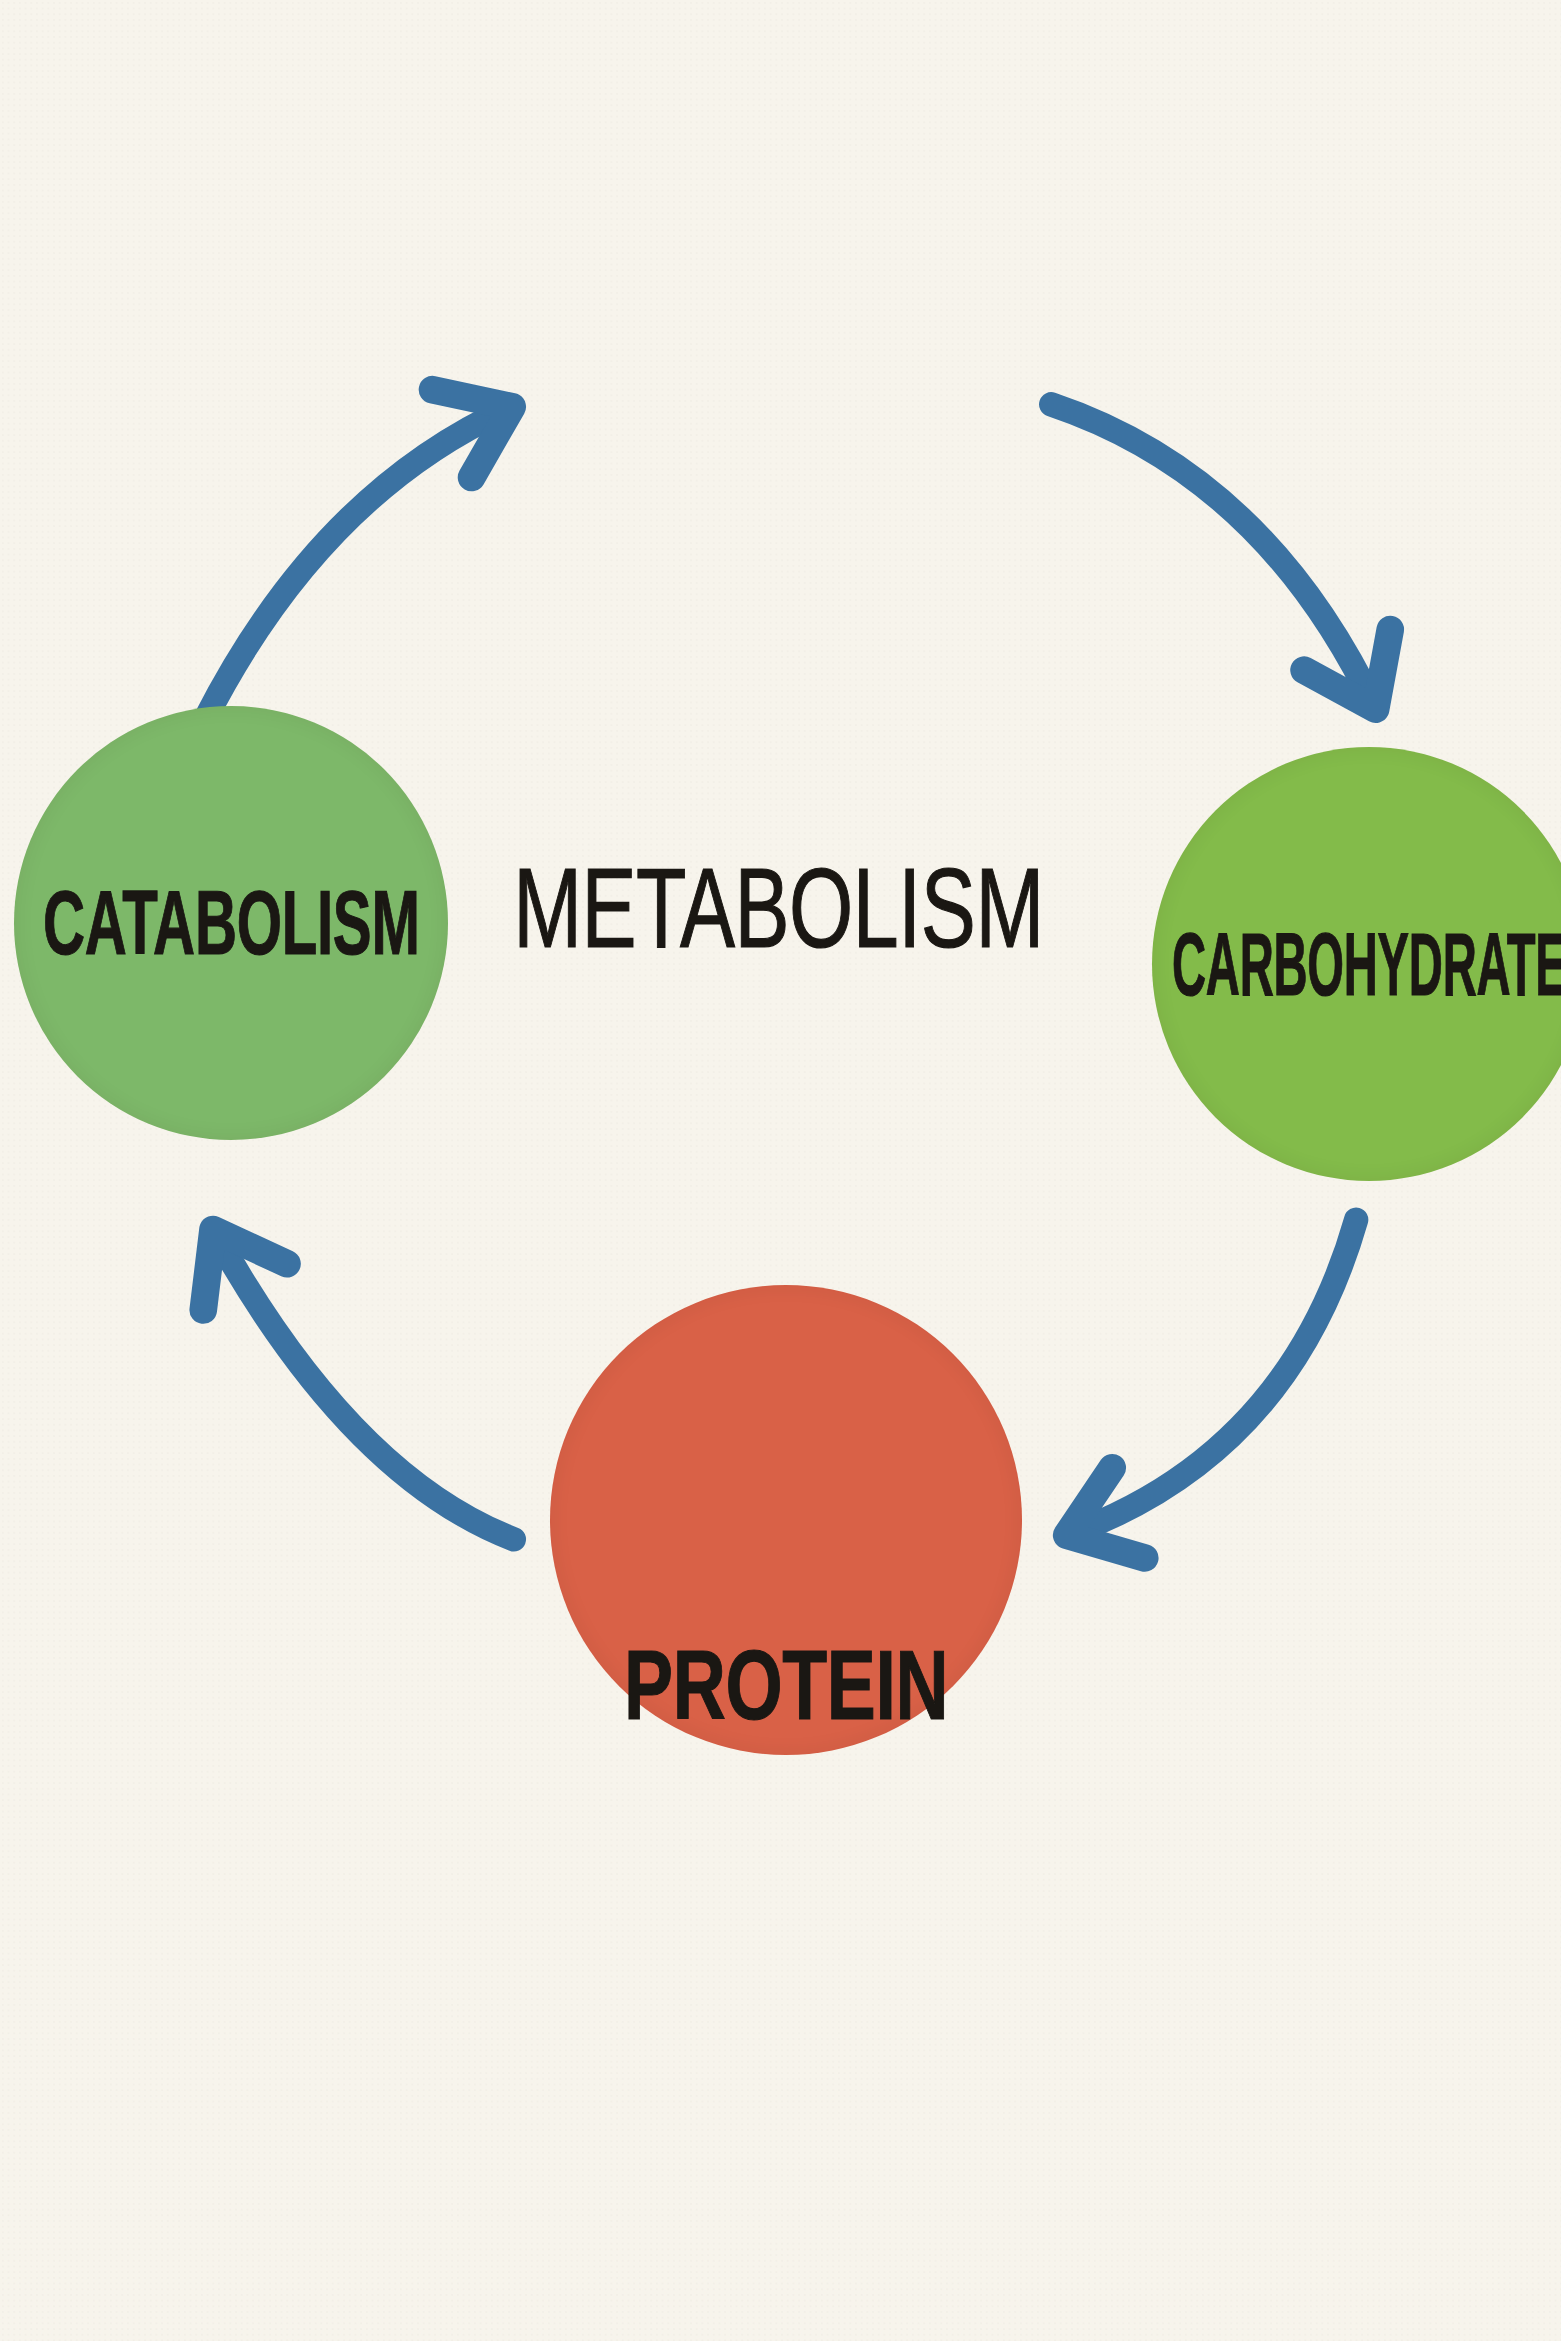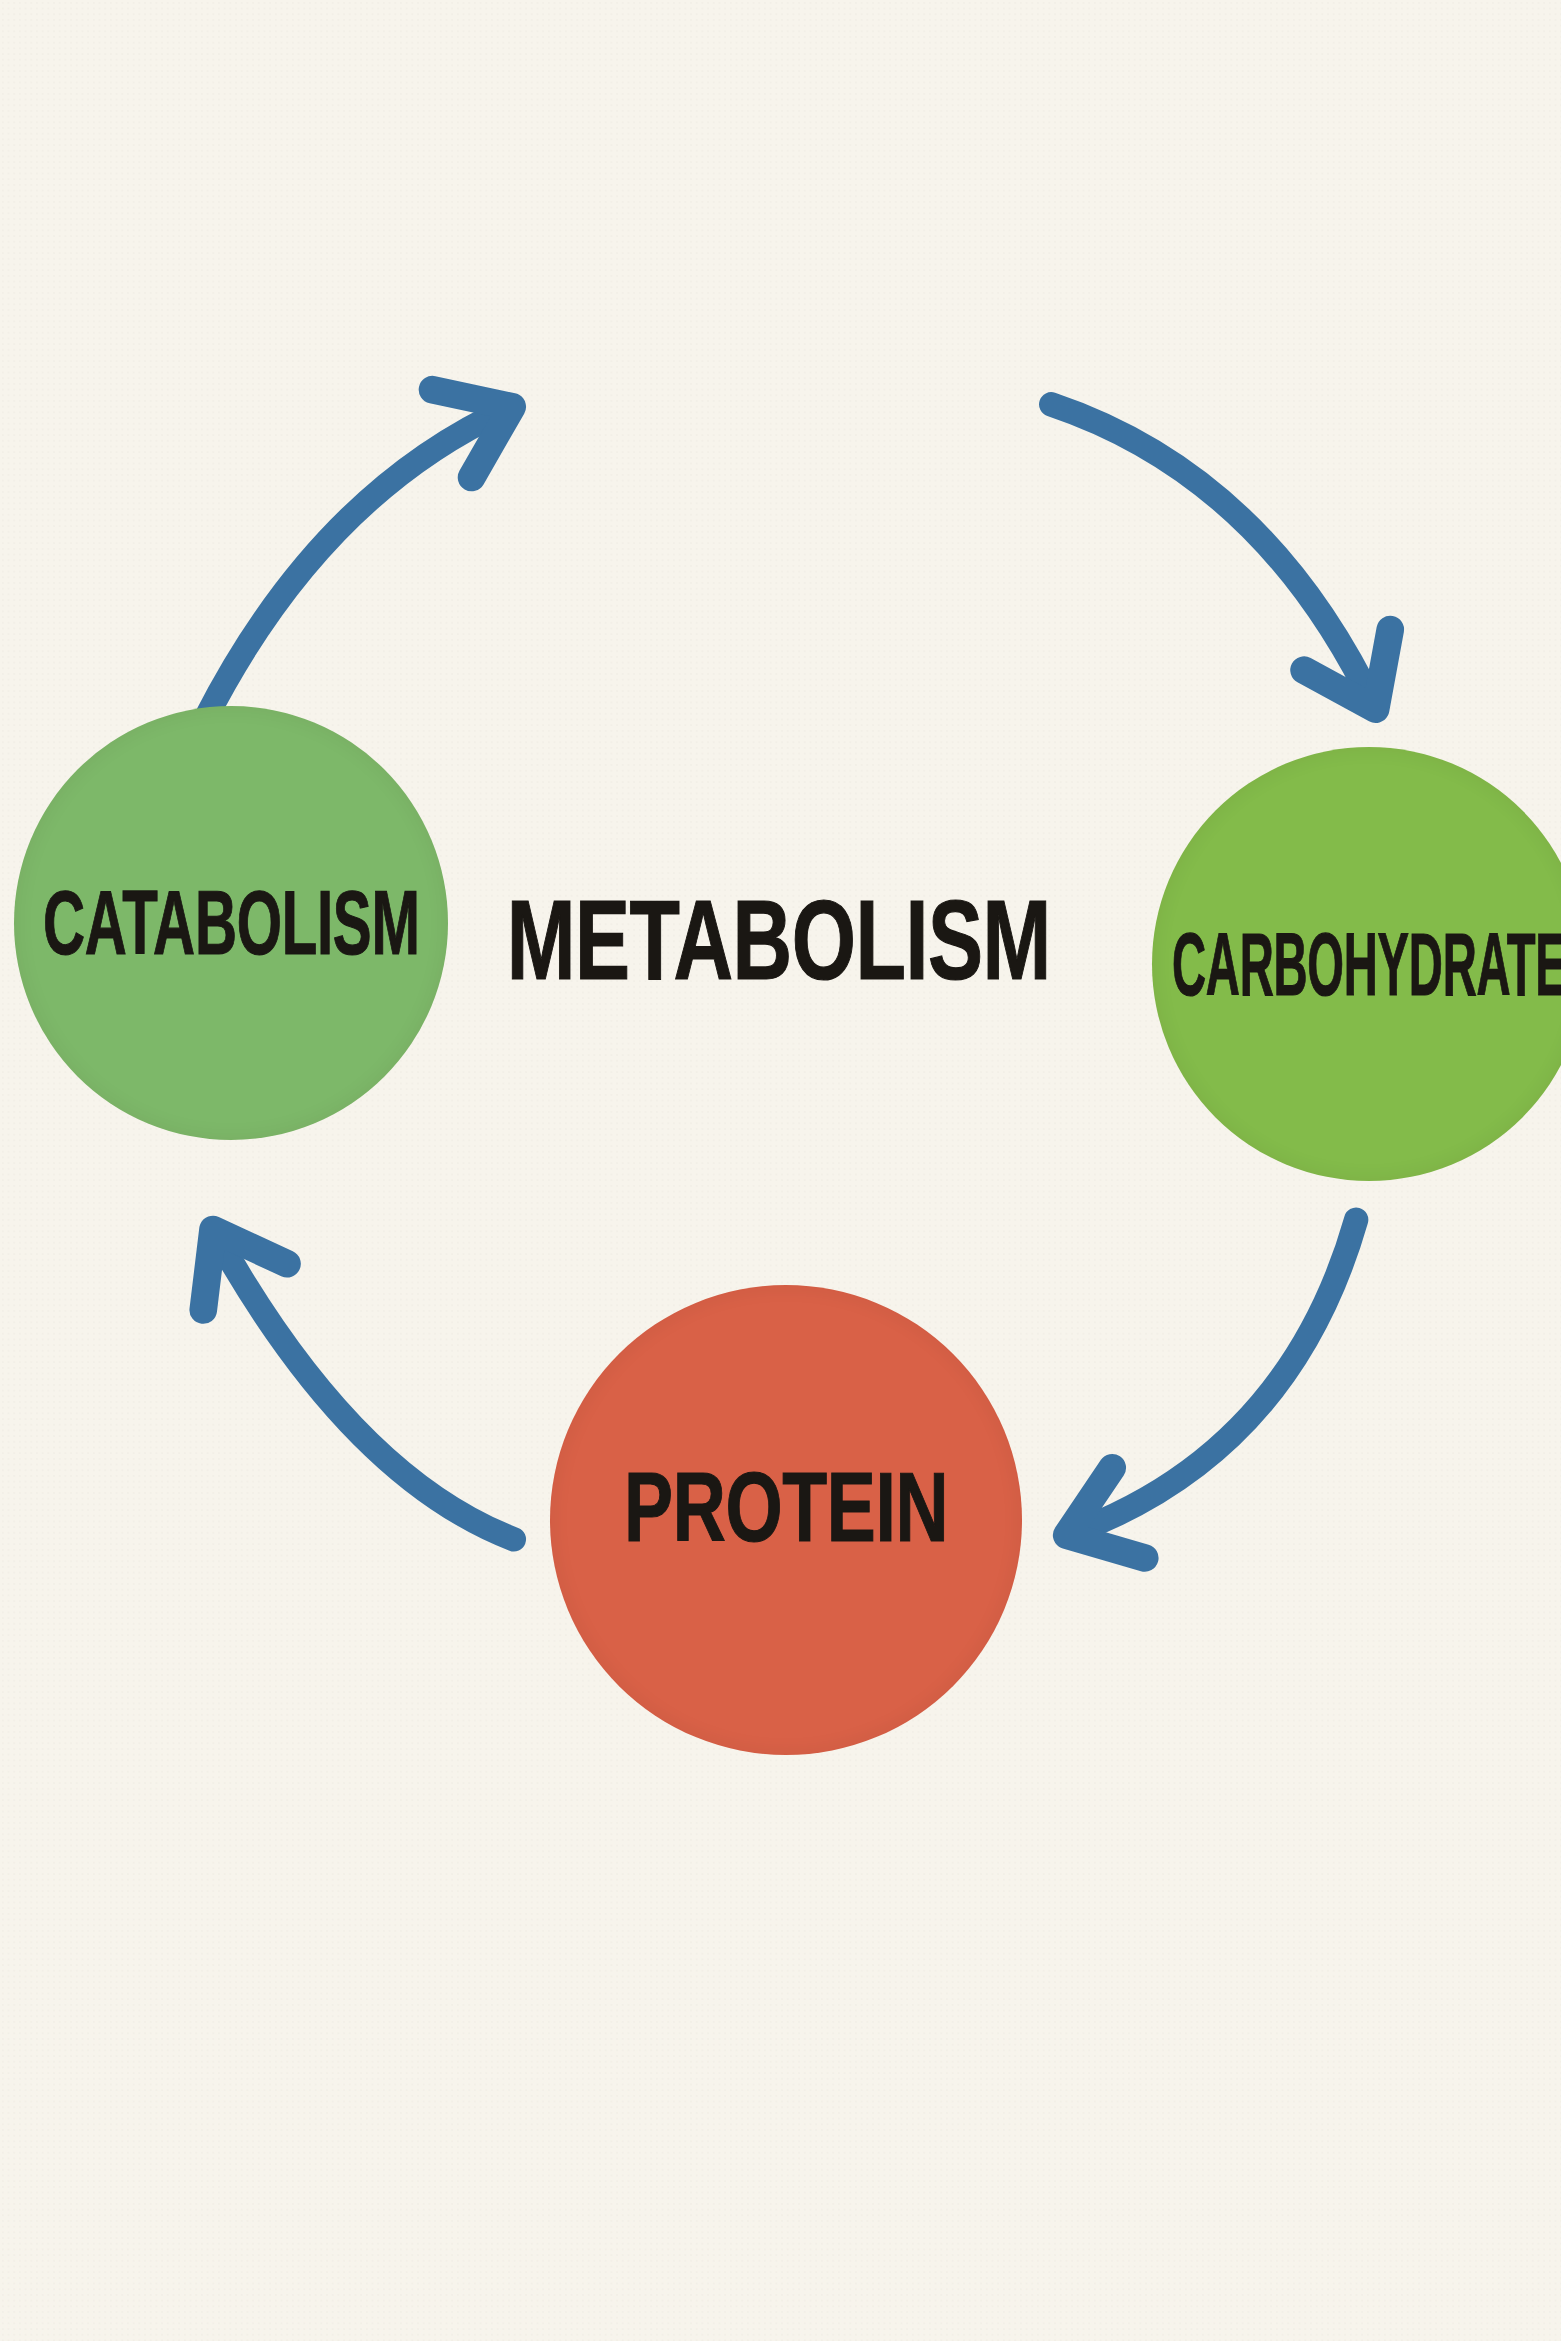--- a/index.html
+++ b/index.html
@@ -43,36 +43,35 @@
   .node .label {
     display: inline-block;
     font-weight: 700;
     white-space: nowrap;
     letter-spacing: -0.005em;
     -webkit-text-stroke: 1.1px currentColor;
     transform-origin: 50% 50%;
   }
   #node-anabolism    { left: 545px;  top: 155px;  width: 477px; height: 470px; }
   #node-carbohydrate { left: 1152px; top: 747px;  width: 434px; height: 434px; }
-  #node-protein      { left: 550px;  top: 1285px; width: 472px; height: 470px; }
+  #node-protein      { left: 550px;  top: 1285px; width: 472px; height: 470px; align-items: flex-end; }
   #node-catabolism   { left: 14px;   top: 706px;  width: 434px; height: 434px; }
 
   #node-anabolism .label    { font-size: 93px; transform: scaleX(0.70) translateY(-8.1px); }
   #node-carbohydrate .label { font-size: 89px; transform: scaleX(0.53); }
   #node-protein .label      { font-size: 98px; transform: scaleX(0.75) translateY(-13px); }
   #node-catabolism .label   { font-size: 91px; transform: scaleX(0.64); }
 
   #center-title {
     position: absolute;
     left: 0;
     right: 3.3px;
     top: 847px;
     text-align: center;
-    font-weight: 700;
-    margin-top: 32px;
+    font-weight: 400;
   }
   #center-title .title-line {
     height: 122px;
     line-height: 122px;
   }
   #center-title .title-line > span {
     display: inline-block;
     font-size: 113px;
     letter-spacing: -0.005em;
     -webkit-text-stroke: 1.2px currentColor;

